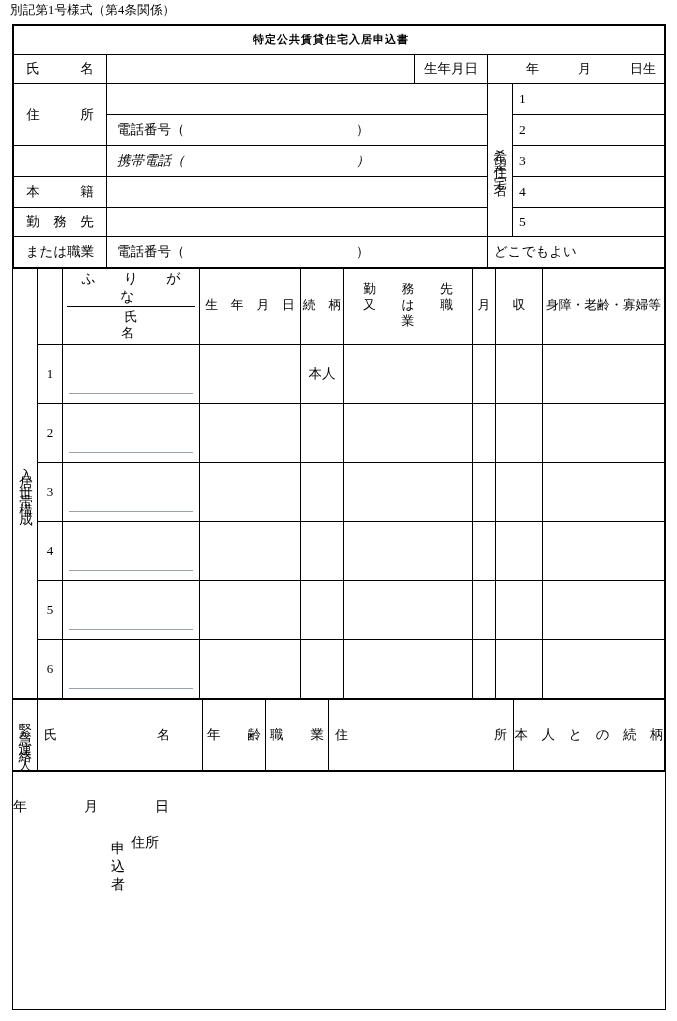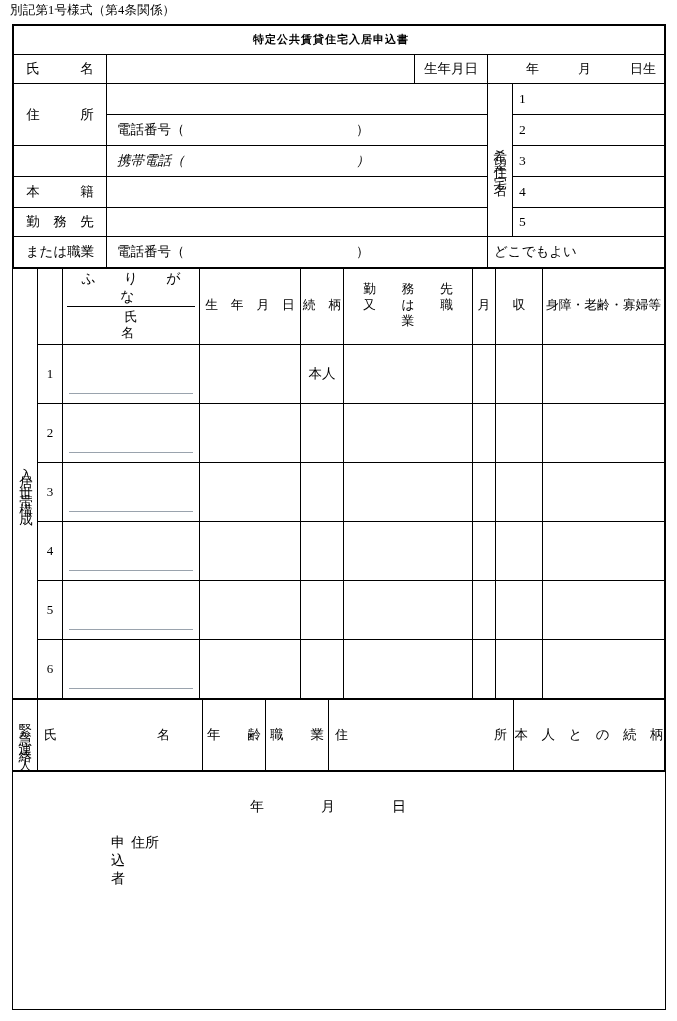--- a/index.html
+++ b/index.html
@@ -52,27 +52,27 @@
   .vert{
     writing-mode:vertical-rl;text-orientation:upright;
     font-size:13.5px;letter-spacing:0.65em;
     margin:0 auto;display:block;
   }
   .agree{
     padding:14px 16px 4px 16px;font-size:14px;line-height:1.95;text-align:justify;
   }
   .agree p{margin:0;text-indent:1em;}
   .datel{
-    text-align:center;padding:26px 22px 0 0;font-size:14px;letter-spacing:0.2px;
+    text-align:left;padding:26px 22px 0 0;font-size:14px;letter-spacing:0.2px;
   }
   .sig{
     padding:18px 0 0 0;font-size:14px;
   }
   .sig-row{display:flex;}
-  .sig-lab{width:118px;padding-left:98px;box-sizing:border-box;}
+  .sig-lab{width:118px;padding-left:98px;box-sizing:border-box;margin-top:6px;}
 </style>
 </head>
 <body>
 
 <div class="page">
 
   <div class="form-no">別記第1号様式（第4条関係）</div>
 
   <div class="frame">
 

